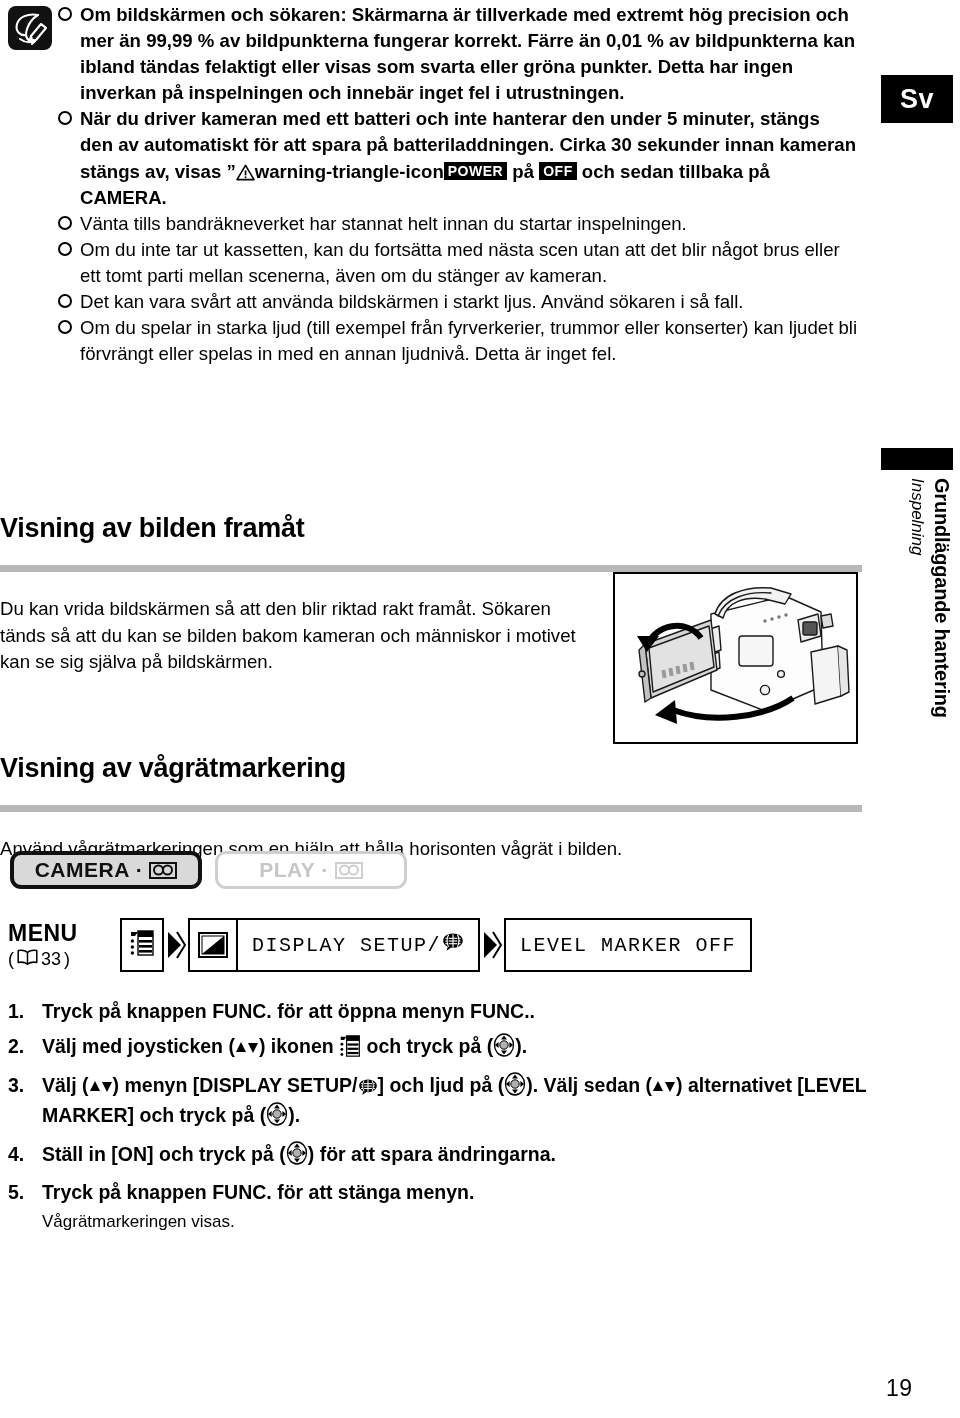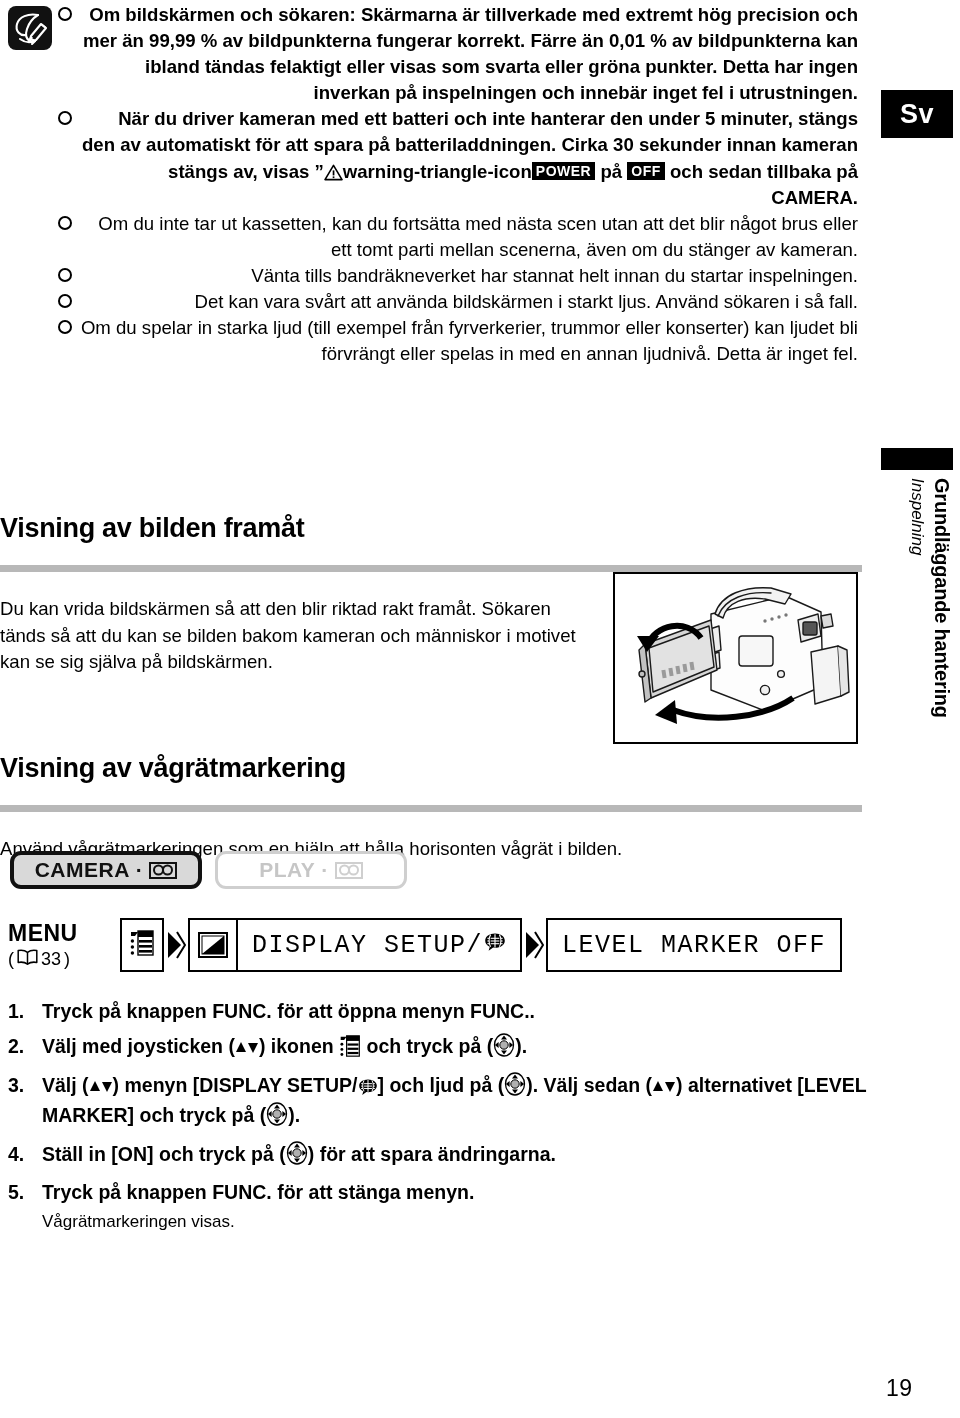--- a/index.html
+++ b/index.html
@@ -25,21 +25,21 @@
     height: 44px;
     background: #111111;
     border-radius: 8px;
   }
   #notes-icon svg { display: block; }
 
   
   #sv-badge {
     position: absolute;
     left: 881px;
-    top: 90px;
+    top: 75px;
     width: 72px;
     height: 48px;
     background: #000000;
     color: #ffffff;
     font-weight: bold;
     font-size: 27px;
     line-height: 48px;
     text-align: center;
     letter-spacing: .5px;
   }
@@ -50,21 +50,20 @@
     left: 58px;
     top: 2px;
     width: 800px;
   }
   .note {
     position: relative;
     padding-left: 22px;
     font-size: 18.6px;
     line-height: 26.1px;
     margin-bottom: 0px;
-    text-align: right;
   }
   .note.bold { font-weight: bold; }
   .note .marker {
     position: absolute;
     left: 0;
     top: 0;
     font-size: 15px;
     line-height: 26.1px;
   }
   .note .marker::before {
@@ -234,21 +233,21 @@
   #flow-setup-box .sub-icon {
     width: 46px;
     height: 100%;
     border-right: 2px solid #000;
     display: flex;
     align-items: center;
     justify-content: center;
   }
   .flow-text {
     font-family: "Liberation Mono", monospace;
-    font-size: 25px;
+    font-size: 20px;
     letter-spacing: 1.5px;
     padding: 0 14px;
     display: flex;
     align-items: center;
     gap: 1px;
     white-space: nowrap;
   }
   .flow-arrow {
     width: 24px;
     height: 54px;
@@ -364,24 +363,24 @@
 
   <div class="note bold">
     <span class="marker"></span><span>När du driver kameran med ett batteri och inte hanterar den under 5 minuter, stängs den av automatiskt för att spara på batteriladdningen. Cirka 30 sekunder innan kameran stängs av, visas ”</span><span class="warn-tri"><svg width="19" height="17" viewBox="0 0 19 17">
           <path d="M9.5 1.4 L18 15.6 L1 15.6 Z" fill="none" stroke="#000" stroke-width="1.6" stroke-linejoin="round"></path>
           <rect x="8.7" y="6.4" width="1.7" height="5" fill="#000"></rect>
           <rect x="8.7" y="12.4" width="1.7" height="1.7" fill="#000"></rect>
         </svg></span><span>warning-triangle-icon</span><span class="kbadge">POWER</span><span> på </span><span class="kbadge">OFF</span><span> och sedan tillbaka på CAMERA.</span>
   </div>
 
   <div class="note">
+    <span class="marker"></span><span>Vänta tills bandräkneverket har stannat helt innan du startar inspelningen.</span>
+  </div>
+  <div class="note">
     <span class="marker"></span><span>Om du inte tar ut kassetten, kan du fortsätta med nästa scen utan att det blir något brus eller ett tomt parti mellan scenerna, även om du stänger av kameran.</span>
-  </div>
-  <div class="note">
-    <span class="marker"></span><span>Vänta tills bandräkneverket har stannat helt innan du startar inspelningen.</span>
   </div>
   <div class="note">
     <span class="marker"></span><span>Det kan vara svårt att använda bildskärmen i starkt ljus. Använd sökaren i så fall.</span>
   </div>
   <div class="note">
     <span class="marker"></span><span>Om du spelar in starka ljud (till exempel från fyrverkerier, trummor eller konserter) kan ljudet bli förvrängt eller spelas in med en annan ljudnivå. Detta är inget fel.</span>
   </div>
 </div>
 
 <div class="section" style="top:513px;">

